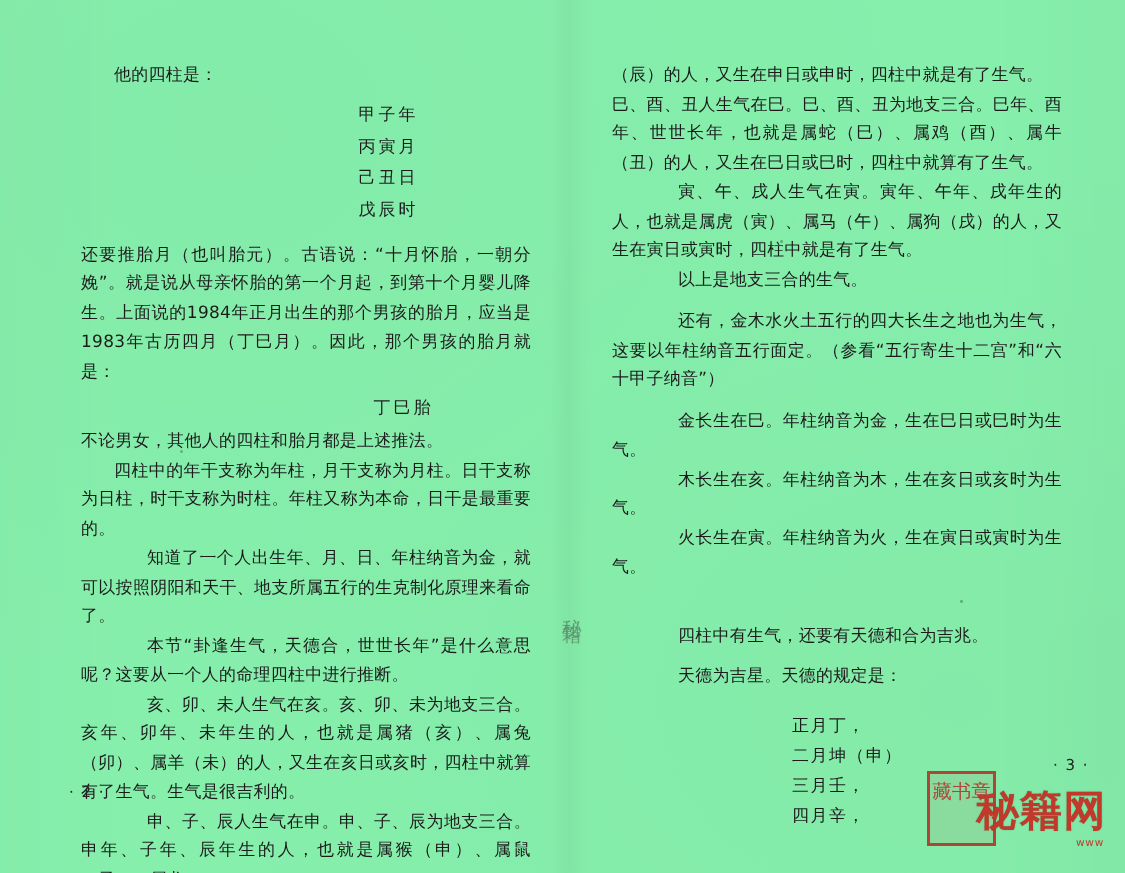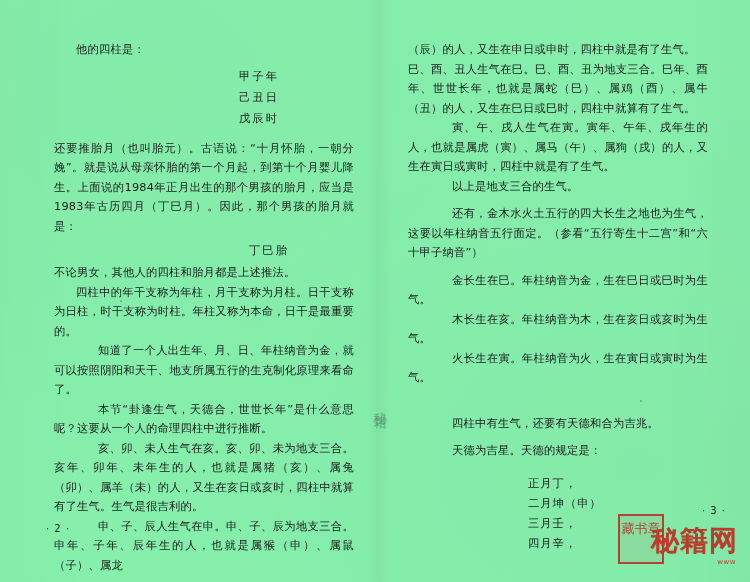--- a/index.html
+++ b/index.html
@@ -172,20 +172,21 @@
 <div class="page">
 
   <div class="gutter"></div>
   <div class="gutter-mark">秘籍</div>
 
   <div class="col col-left">
     <p class="indent">他的四柱是：</p>
 
     <div class="pillar-block">
       <div>甲子年</div>
+      <div>丙寅月</div>
       <div>己丑日</div>
       <div>戊辰时</div>
     </div>
 
     <p>还要推胎月（也叫胎元）。古语说：“十月怀胎，一朝分娩”。就是说从母亲怀胎的第一个月起，到第十个月婴儿降生。上面说的1984年正月出生的那个男孩的胎月，应当是1983年古历四月（丁巳月）。因此，那个男孩的胎月就是：</p>
 
     <div class="pillar-block" style="padding-left:130px; margin:4px 0 2px 0;">
       <div>丁巳胎</div>
     </div>
 

